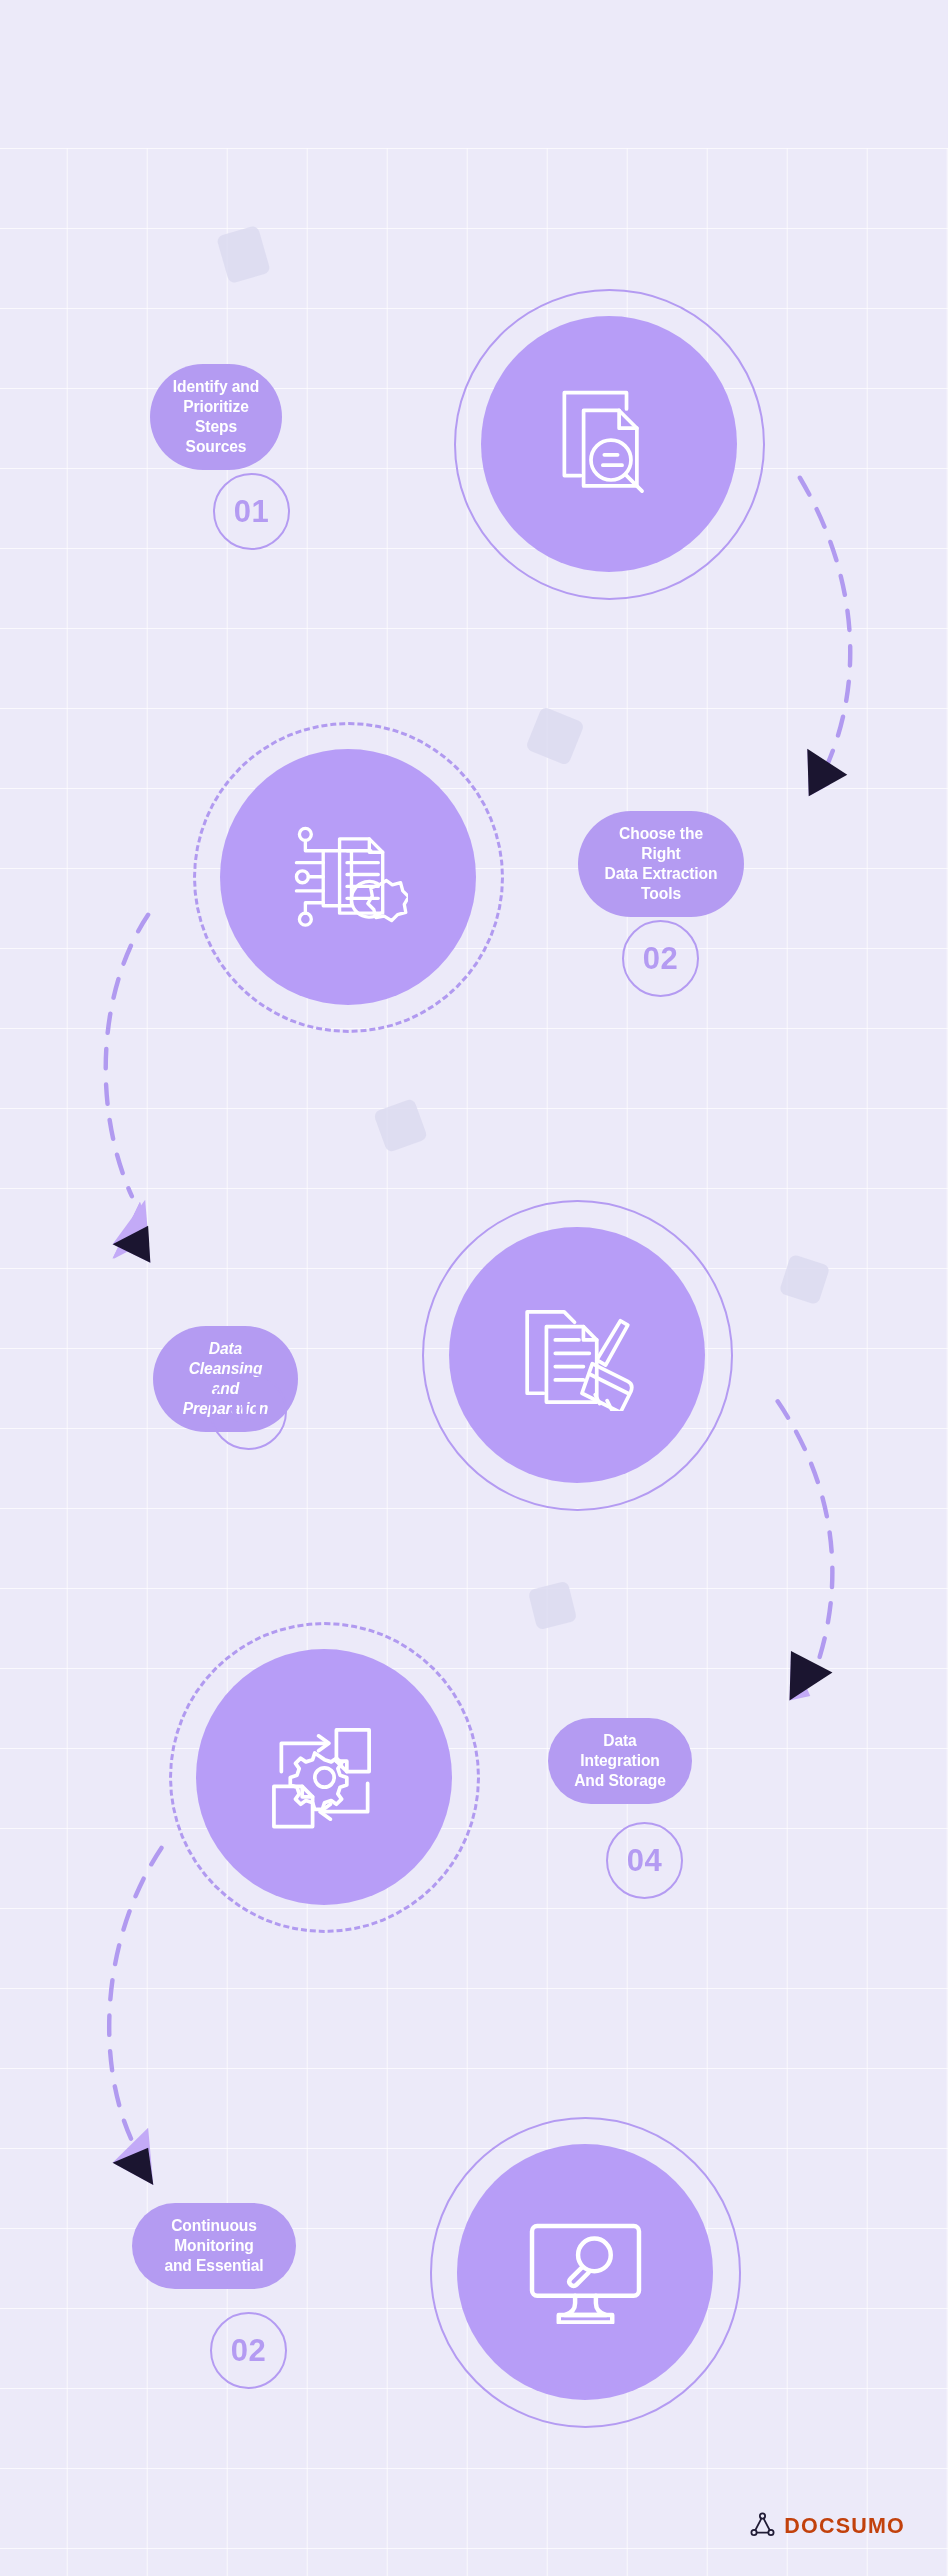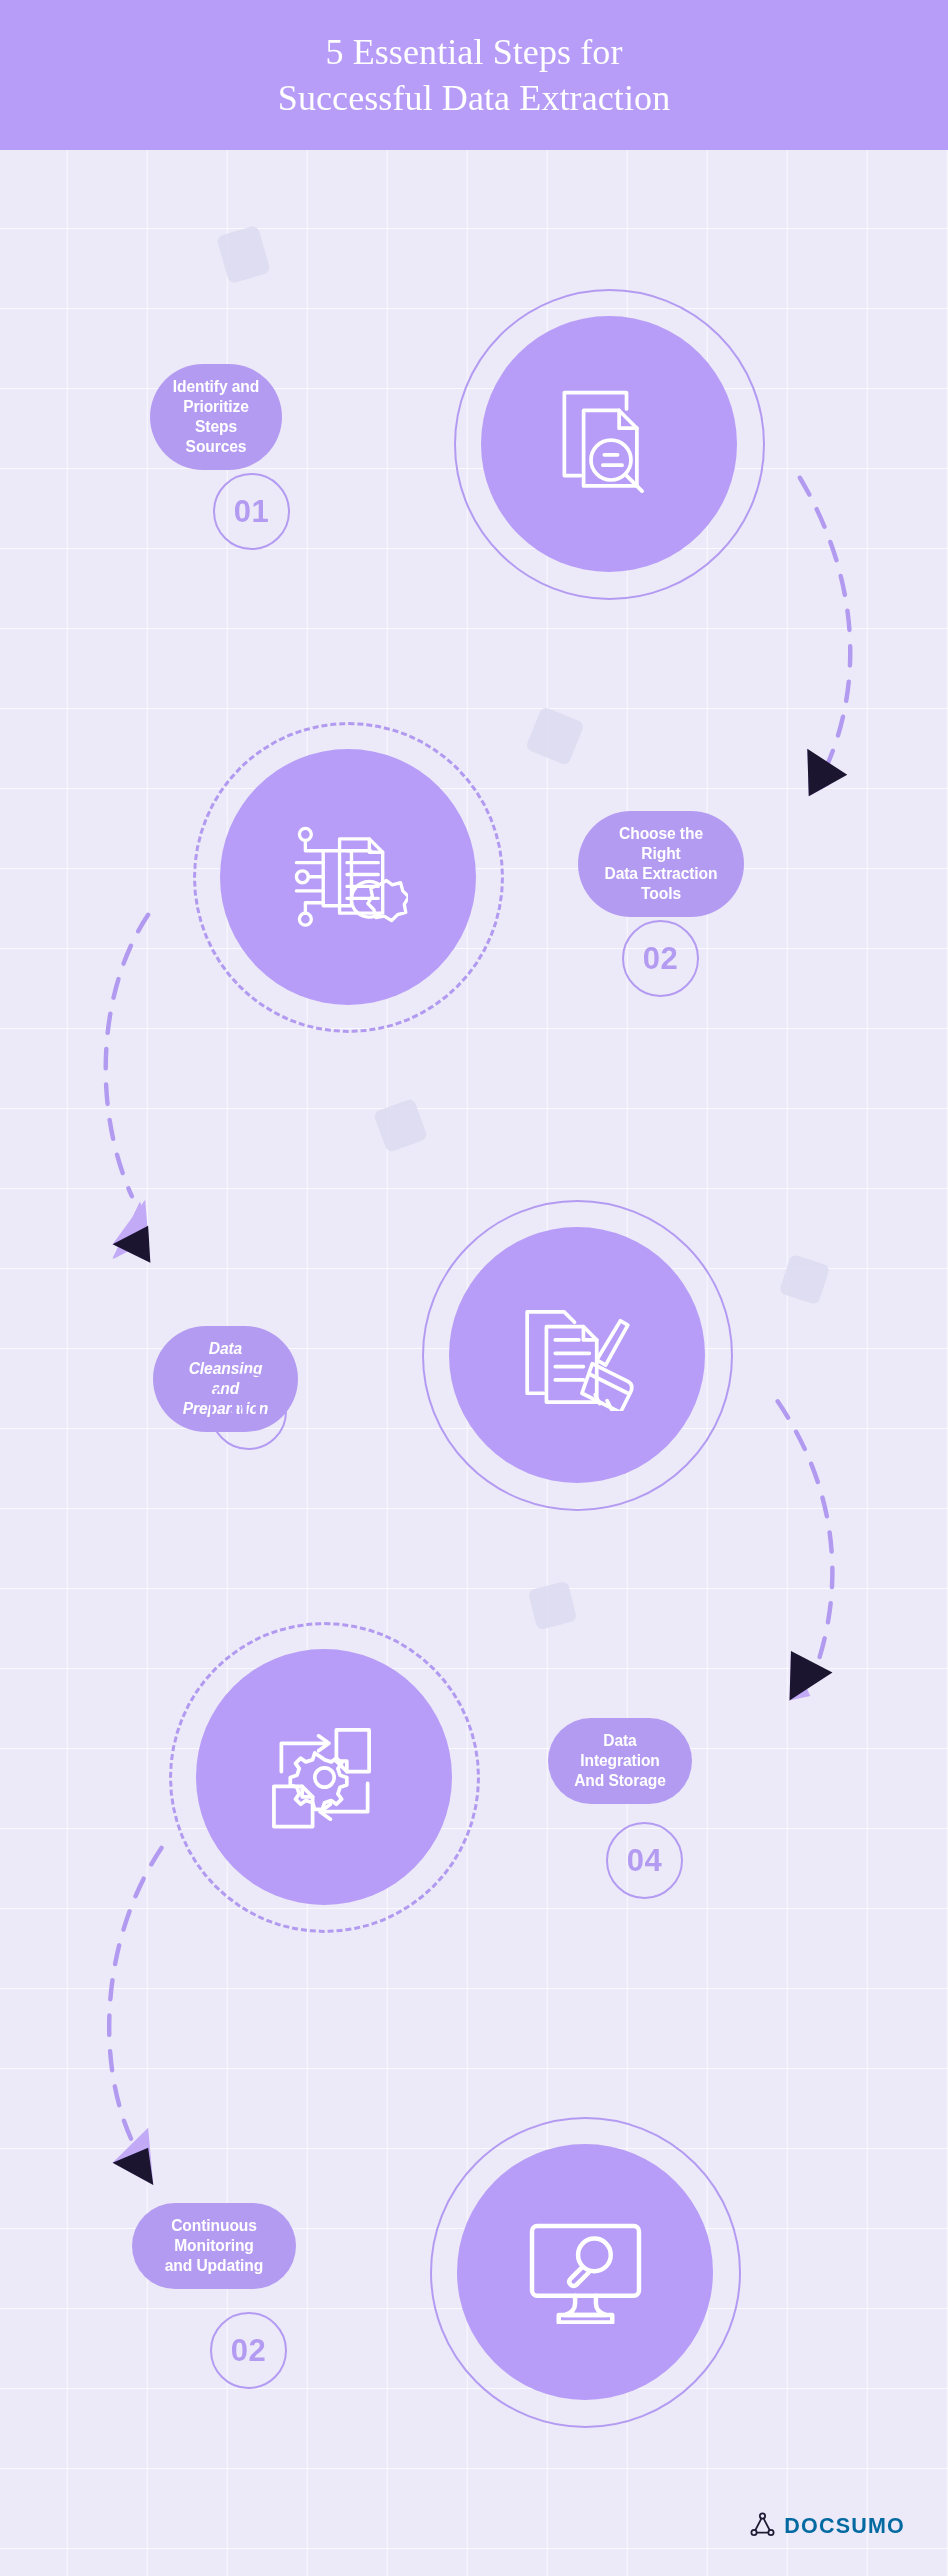--- a/index.html
+++ b/index.html
@@ -137,34 +137,30 @@
     right: 43px;
     bottom: 36px;
     display: flex;
     align-items: center;
     gap: 9.6px;
   }
   #footer-logo-text {
     font-size: 21.5px;
     font-weight: 700;
     letter-spacing: 1.2px;
-    color: #0369a1;
+    color: #c2410c;
   }
 </style>
 </head>
 <body>
 
 <div id="page">
 
   <div id="grid"></div>
 
-  <div id="header">
-    <h1 id="header-title">5 Essential Steps for
-Successful Data Extraction</h1>
-  </div>
 
   <div class="deco-square" style="left:222px; top:230px; width:43px; height:49px; transform:rotate(-16deg);"></div>
   <div class="deco-square" style="left:532px; top:713px; width:46px; height:46px; transform:rotate(22deg);"></div>
   <div class="deco-square" style="left:379px; top:1104px; width:43px; height:43px; transform:rotate(-20deg);"></div>
   <div class="deco-square" style="left:784px; top:1259px; width:41px; height:41px; transform:rotate(18deg);"></div>
   <div class="deco-square" style="left:532px; top:1585px; width:41px; height:41px; transform:rotate(-14deg);"></div>
 
   <svg id="connectors" viewBox="0 0 1280 3478">
 
     <path d="M 1080 645 C 1160 780, 1165 920, 1118 1030" fill="none" stroke="#b19af0" stroke-width="6" stroke-linecap="round" stroke-dasharray="26 22"></path>
@@ -294,21 +290,21 @@
         <svg width="119" height="104" viewBox="0 0 160 140" fill="none" stroke="#ffffff" stroke-width="6" stroke-linecap="round" stroke-linejoin="round">
           <rect x="8" y="8" width="144" height="94" rx="7"></rect>
           <path d="M66 102 v10 q0 12 -14 16 h56 q-14 -4 -14 -16 v-10"></path>
           <path d="M44 128 h72 v10 h-72 z"></path>
           <circle cx="92" cy="47" r="22"></circle>
           <path d="M76 63 l-16 16 q-4 4 0 8 q4 4 8 0 l16 -16"></path>
         </svg>
       </div>
     </div>
     <div class="pill" style="left:132px; top:2203px; width:164px;">Continuous Monitoring
-and Updating</div>
+and Essential</div>
     <div class="num-circle" style="left:210px; top:2312px;">02</div>
   </div>
 
   <div id="footer-logo">
     <span>
       <svg width="25" height="25" viewBox="0 0 34 34" fill="none" stroke="#211c36" stroke-width="2.4" stroke-linecap="round" stroke-linejoin="round">
         <circle cx="17" cy="5.5" r="3.6"></circle>
         <circle cx="5.5" cy="28" r="3.6"></circle>
         <circle cx="28.5" cy="28" r="3.6"></circle>
         <path d="M15.4 9 L7.2 24.8"></path>

